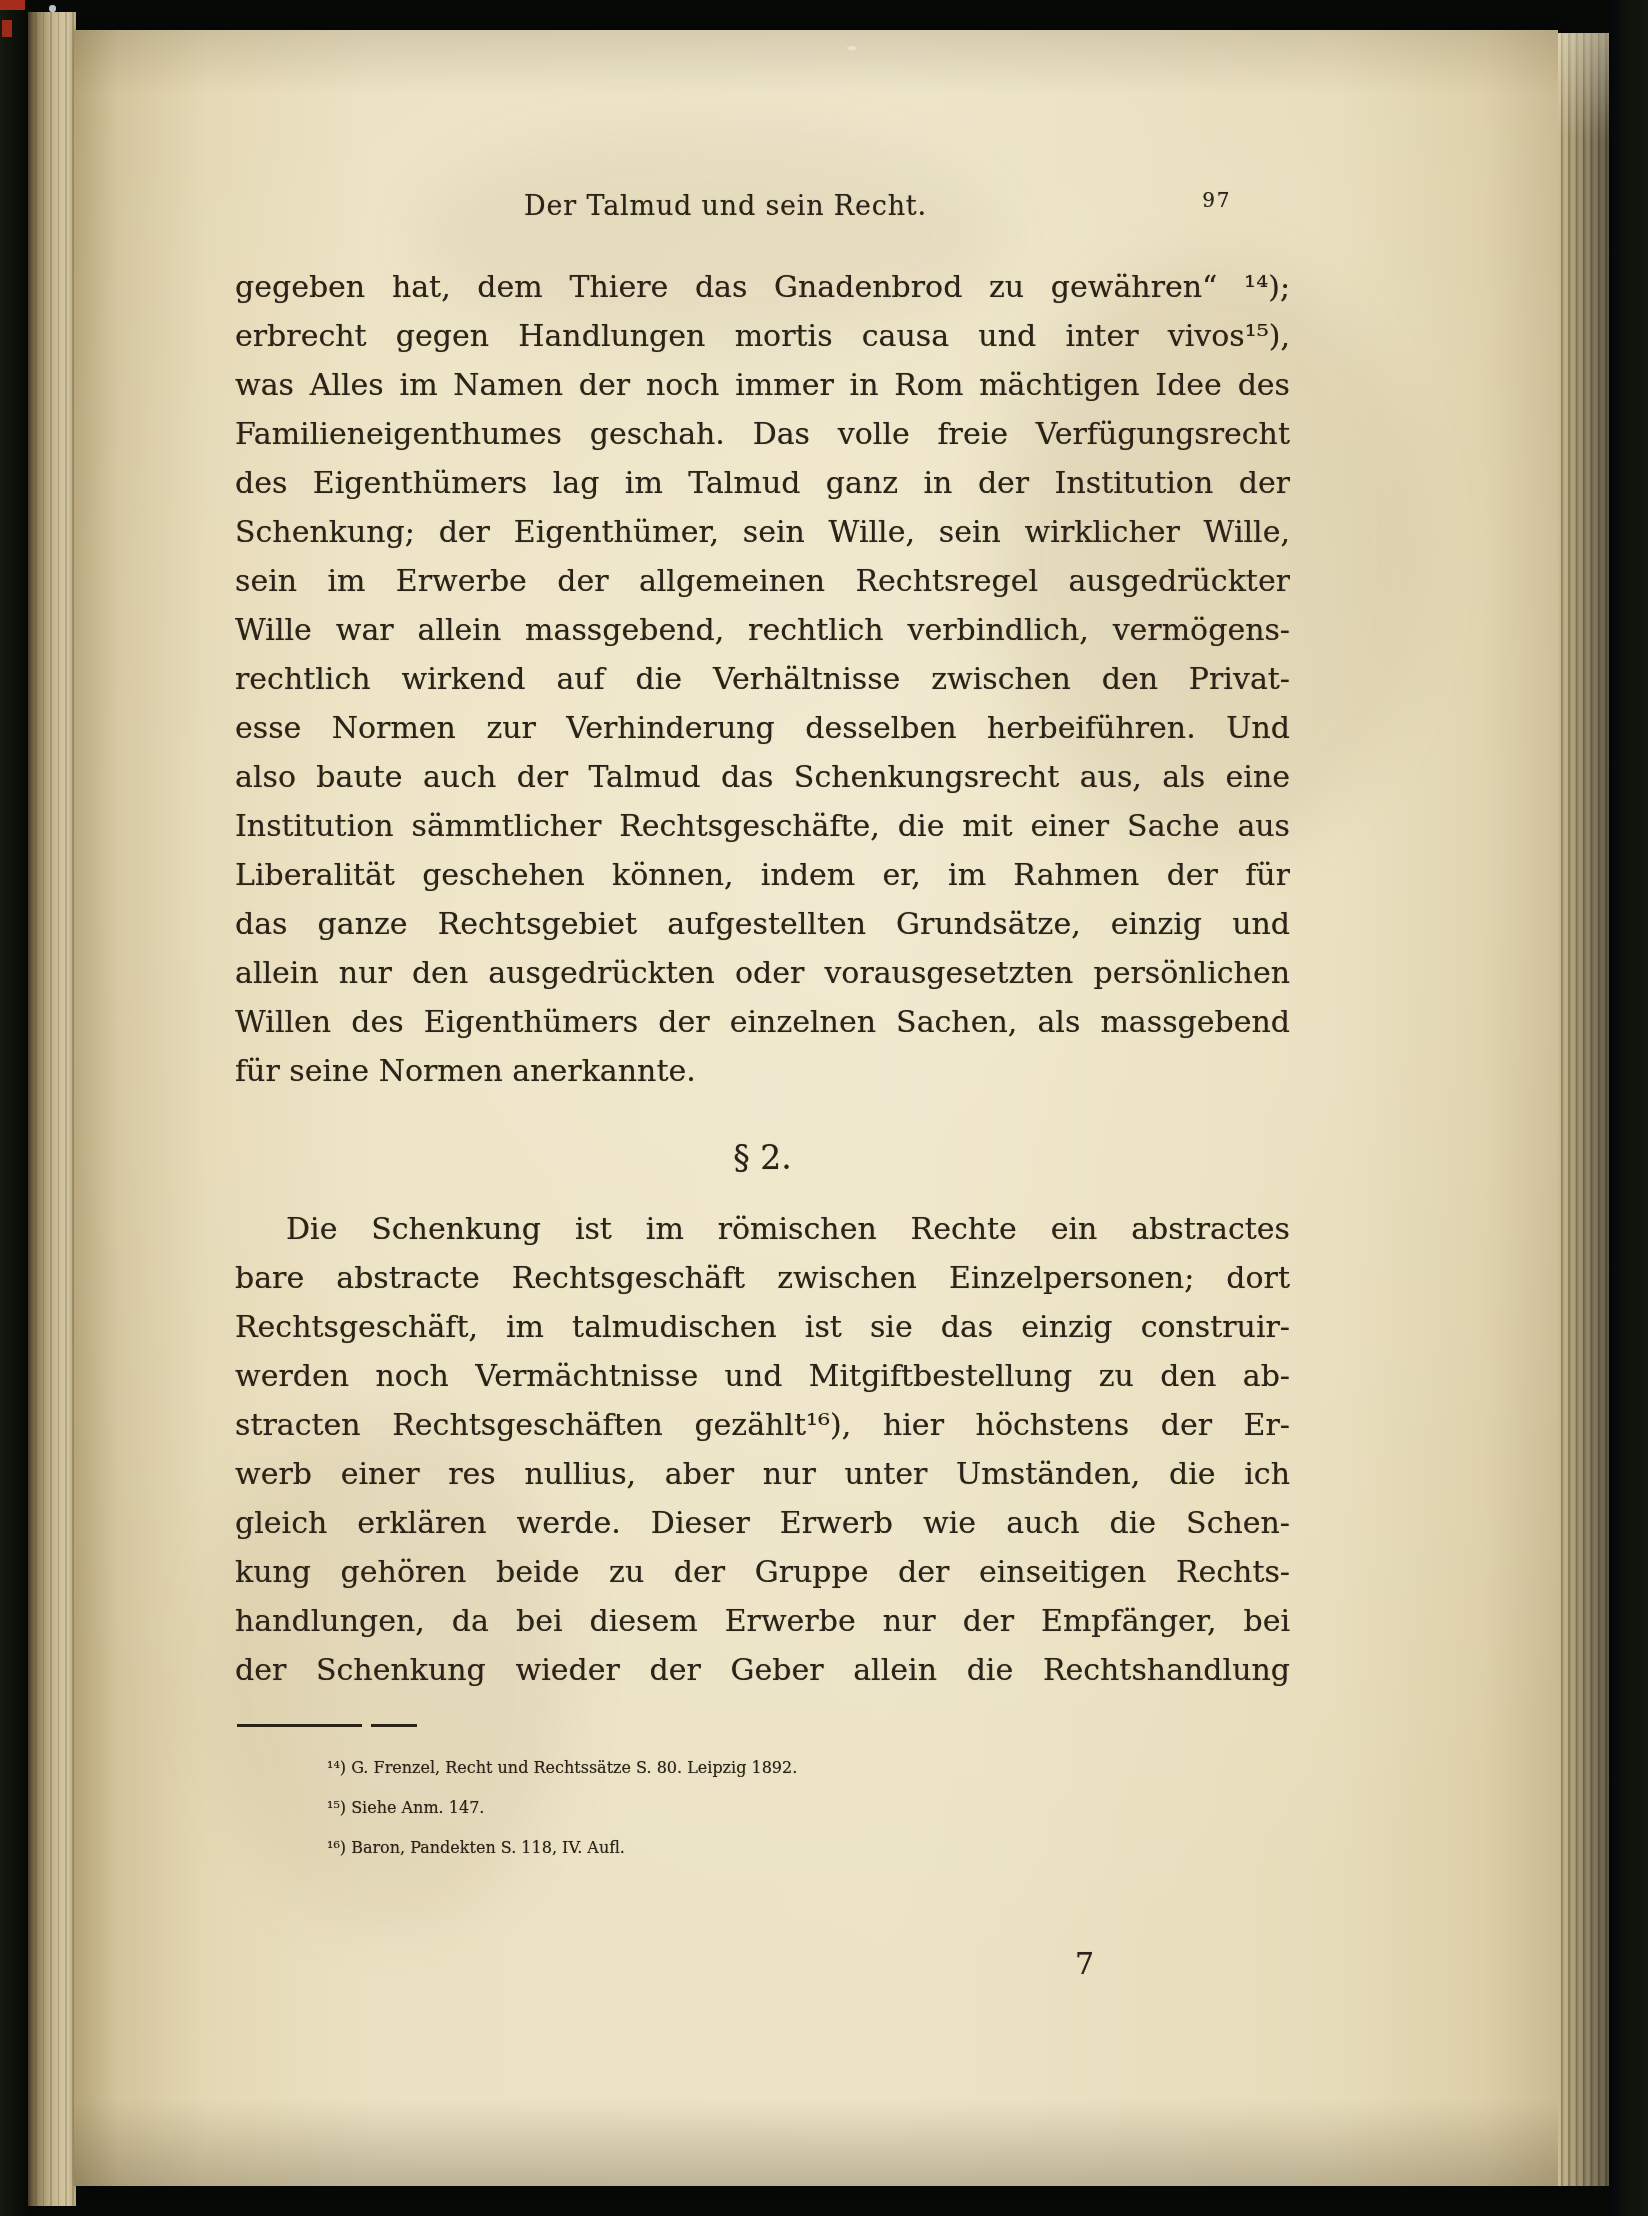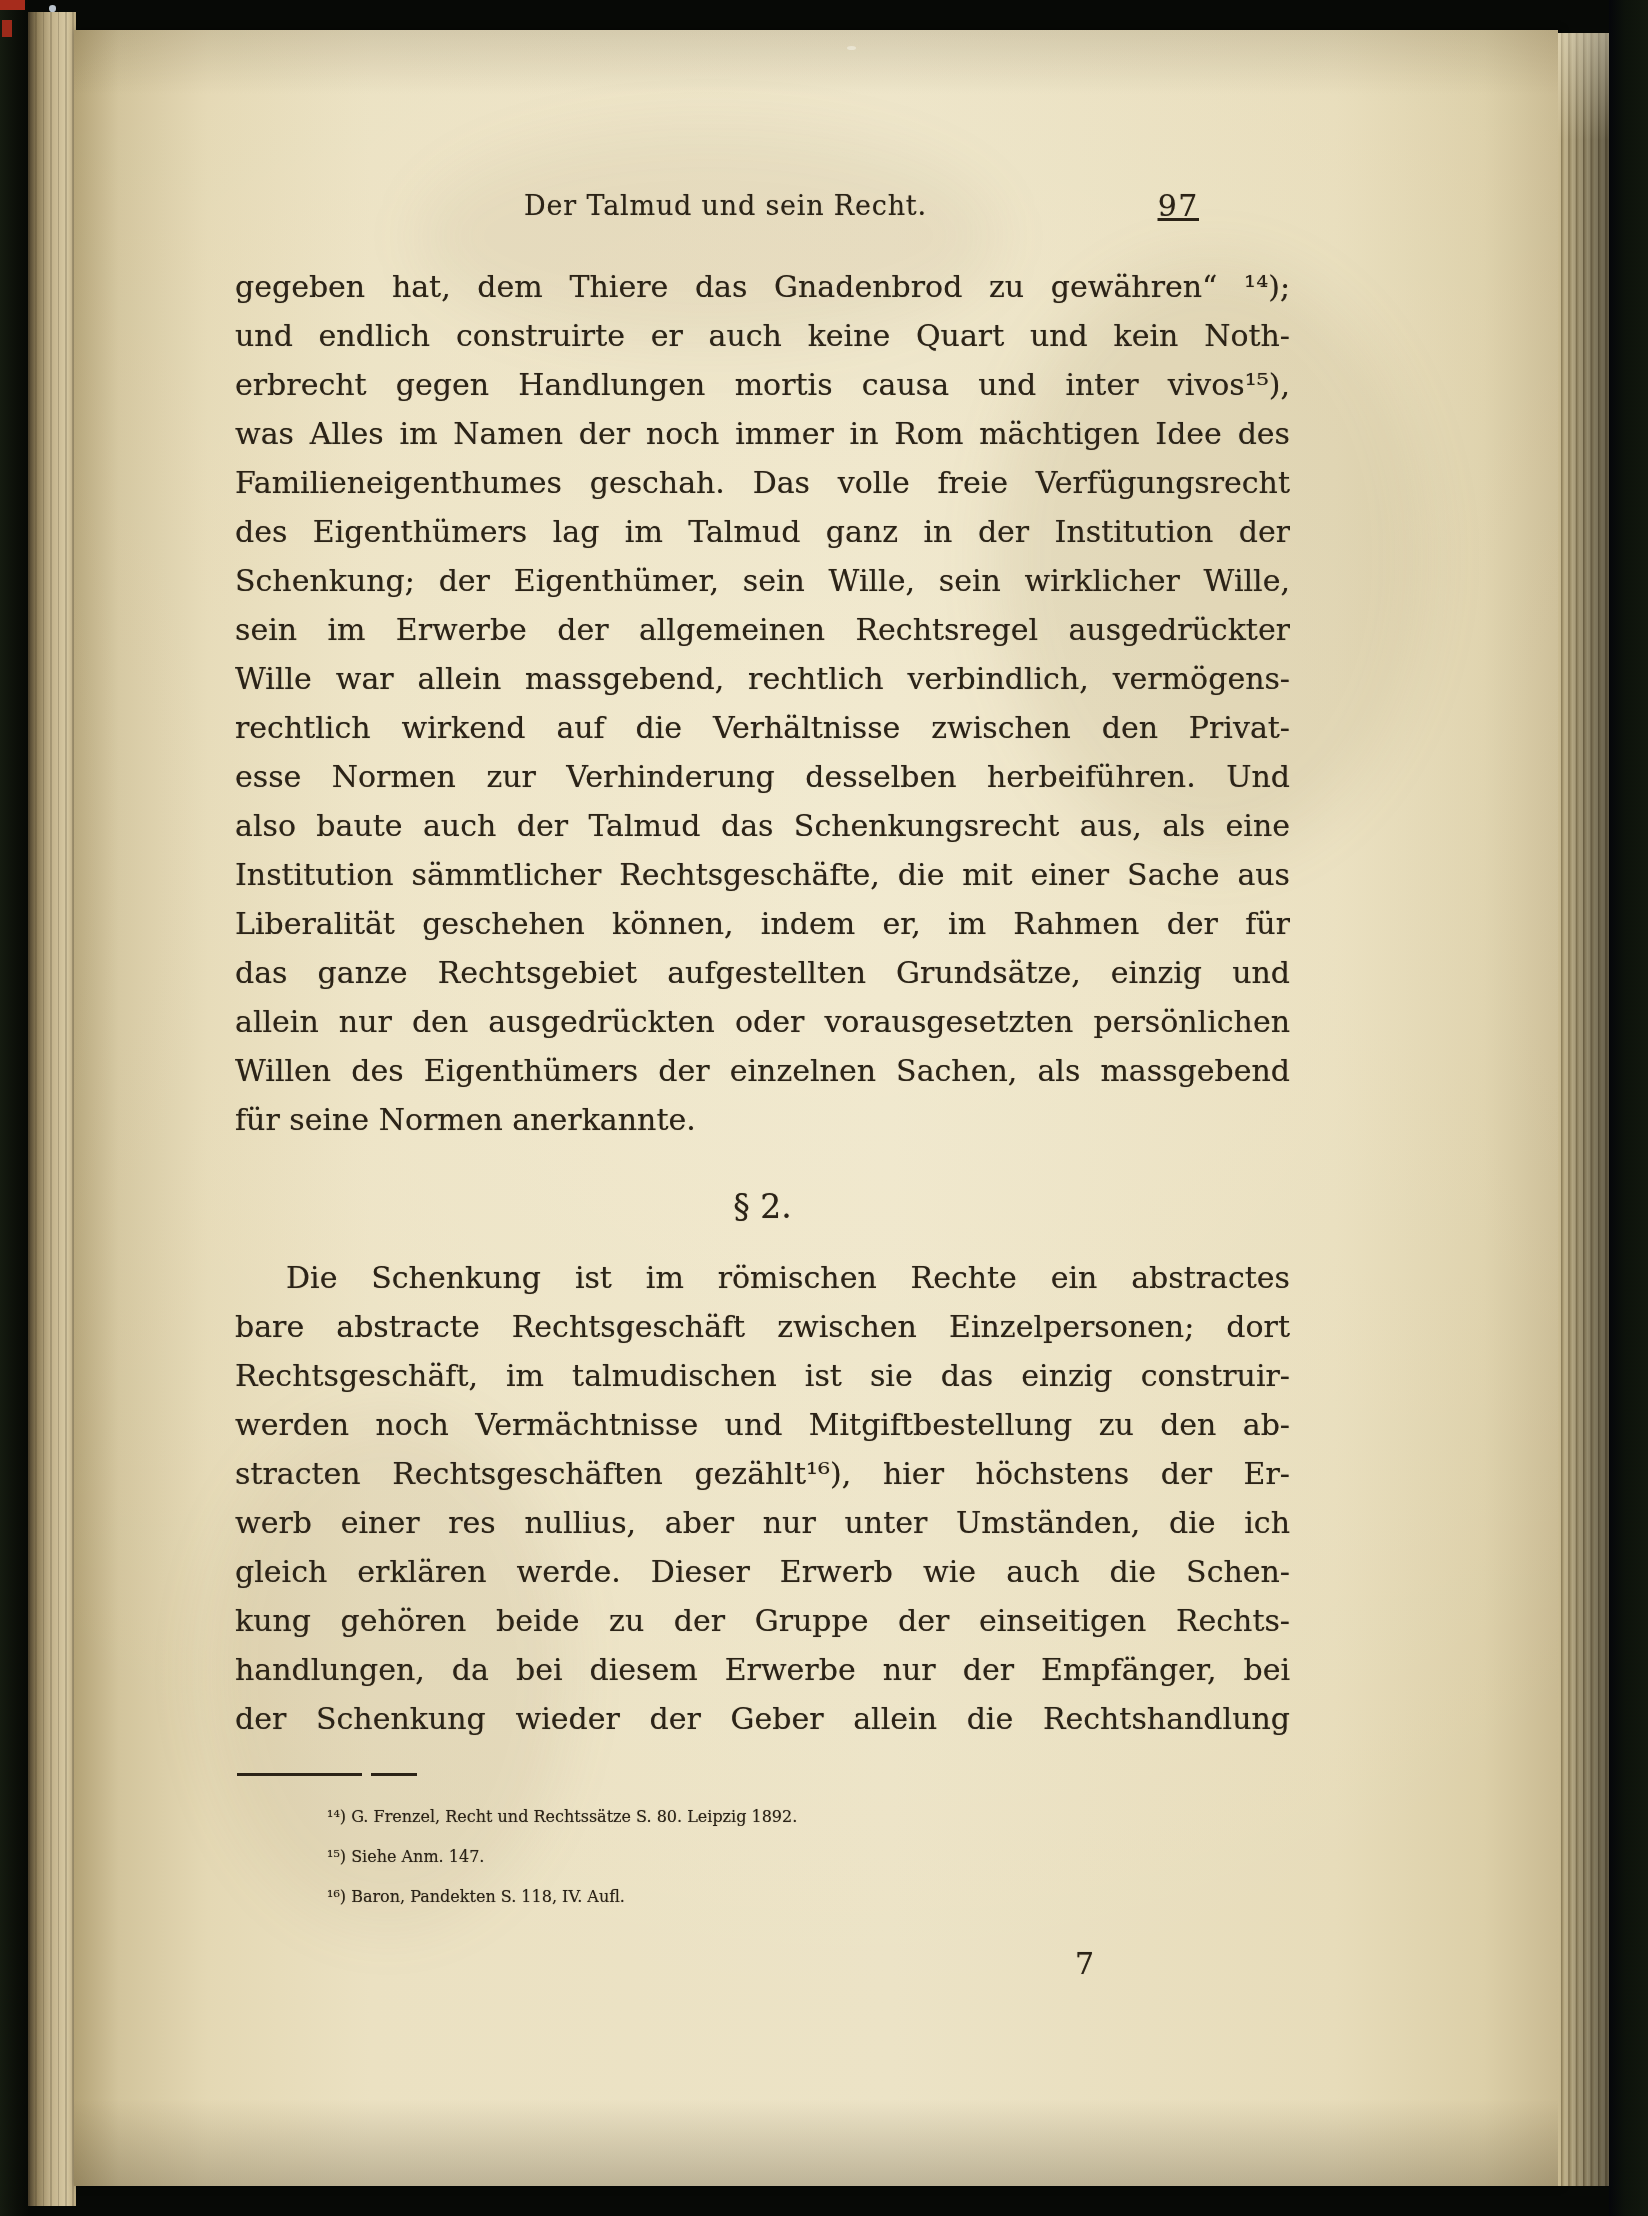--- a/index.html
+++ b/index.html
@@ -63,21 +63,21 @@
   .textcol {
     position: absolute; left: 161px; top: 160px; width: 1055px;
     color: var(--ink, #2b2317);
     text-shadow: 0 0 0.8px rgba(43,35,23,0.5);
   }
   .pagehead { position: relative; height: 36px; }
   .headtitle {
     position: absolute; left: 50%; transform: translateX(calc(-50% - 37px));
     font-size: 27px; letter-spacing: 0.8px; white-space: nowrap;
   }
-  .pagenum { position: absolute; right: 91px; top: -1.6px; font-size: 30px; letter-spacing: 1.6px; text-decoration: underline; }
+  .pagenum { position: absolute; right: 59px; top: -1.6px; font-size: 20px; letter-spacing: 1.6px; }
 
   .para { font-size: 30px; }
   .para .line {
     height: 49px; line-height: 49px;
     text-align: justify; text-align-last: justify;
     overflow: hidden;
   }
   .para .line.last { text-align-last: left; }
   .indent-first .line:first-child { text-indent: 51px; }
   .p1 { margin-top: 36px; }
@@ -110,21 +110,20 @@
     <div class="stain s3"></div>
 
     <div class="textcol">
       <div class="pagehead">
         <span class="headtitle">Der Talmud und sein Recht.</span>
         <span class="pagenum">97</span>
       </div>
 
       <div class="para p1">
           <div class="line">gegeben hat, dem Thiere das Gnadenbrod zu gewähren“ ¹⁴);</div>
-          <div class="line">und endlich construirte er auch keine Quart und kein Noth-</div>
           <div class="line">erbrecht gegen Handlungen mortis causa und inter vivos¹⁵),</div>
           <div class="line">was Alles im Namen der noch immer in Rom mächtigen Idee des</div>
           <div class="line">Familieneigenthumes geschah. Das volle freie Verfügungsrecht</div>
           <div class="line">des Eigenthümers lag im Talmud ganz in der Institution der</div>
           <div class="line">Schenkung; der Eigenthümer, sein Wille, sein wirklicher Wille,</div>
           <div class="line">sein im Erwerbe der allgemeinen Rechtsregel ausgedrückter</div>
           <div class="line">Wille war allein massgebend, rechtlich verbindlich, vermögens-</div>
           <div class="line">rechtlich wirkend auf die Verhältnisse zwischen den Privat-</div>
           <div class="line">esse Normen zur Verhinderung desselben herbeiführen. Und</div>
           <div class="line">also baute auch der Talmud das Schenkungsrecht aus, als eine</div>

